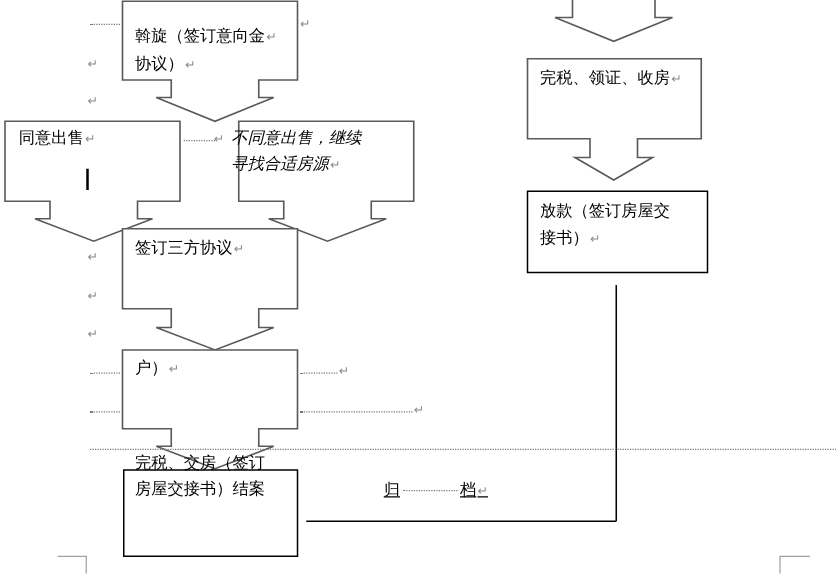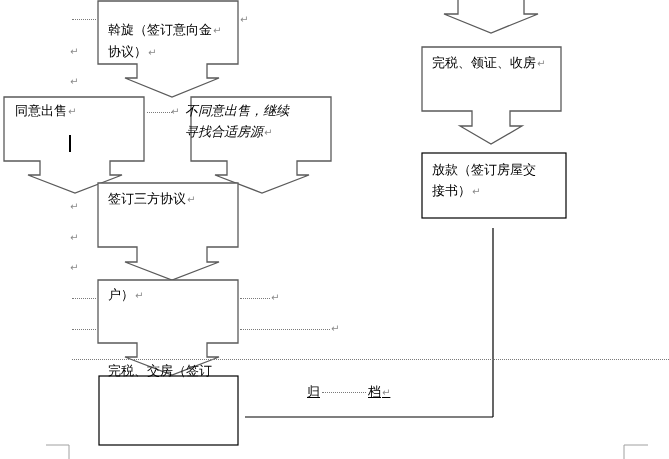--- a/index.html
+++ b/index.html
@@ -92,20 +92,21 @@
   <div class="box-text" style="left:108px; top:188px;">
     <div><span>签订三方协议</span><span class="pmark">↵</span></div>
   </div>
 
   <div class="box-text" style="left:108px; top:284px;">
     <div><span>户）</span><span class="pmark">↵</span></div>
   </div>
 
   <div class="box-text" style="left:108px; top:360px;">
     <div><span>完税、交房（签订</span></div>
+    <div><span>房屋交接书）结案</span></div>
   </div>
 
   <div class="box-text" style="left:432px; top:52px;">
     <div><span>完税、领证、收房</span><span class="pmark">↵</span></div>
   </div>
 
   <div class="box-text" style="left:432px; top:159px;">
     <div><span>放款（签订房屋交</span></div>
     <div><span>接书）</span><span class="pmark">↵</span></div>
   </div>

